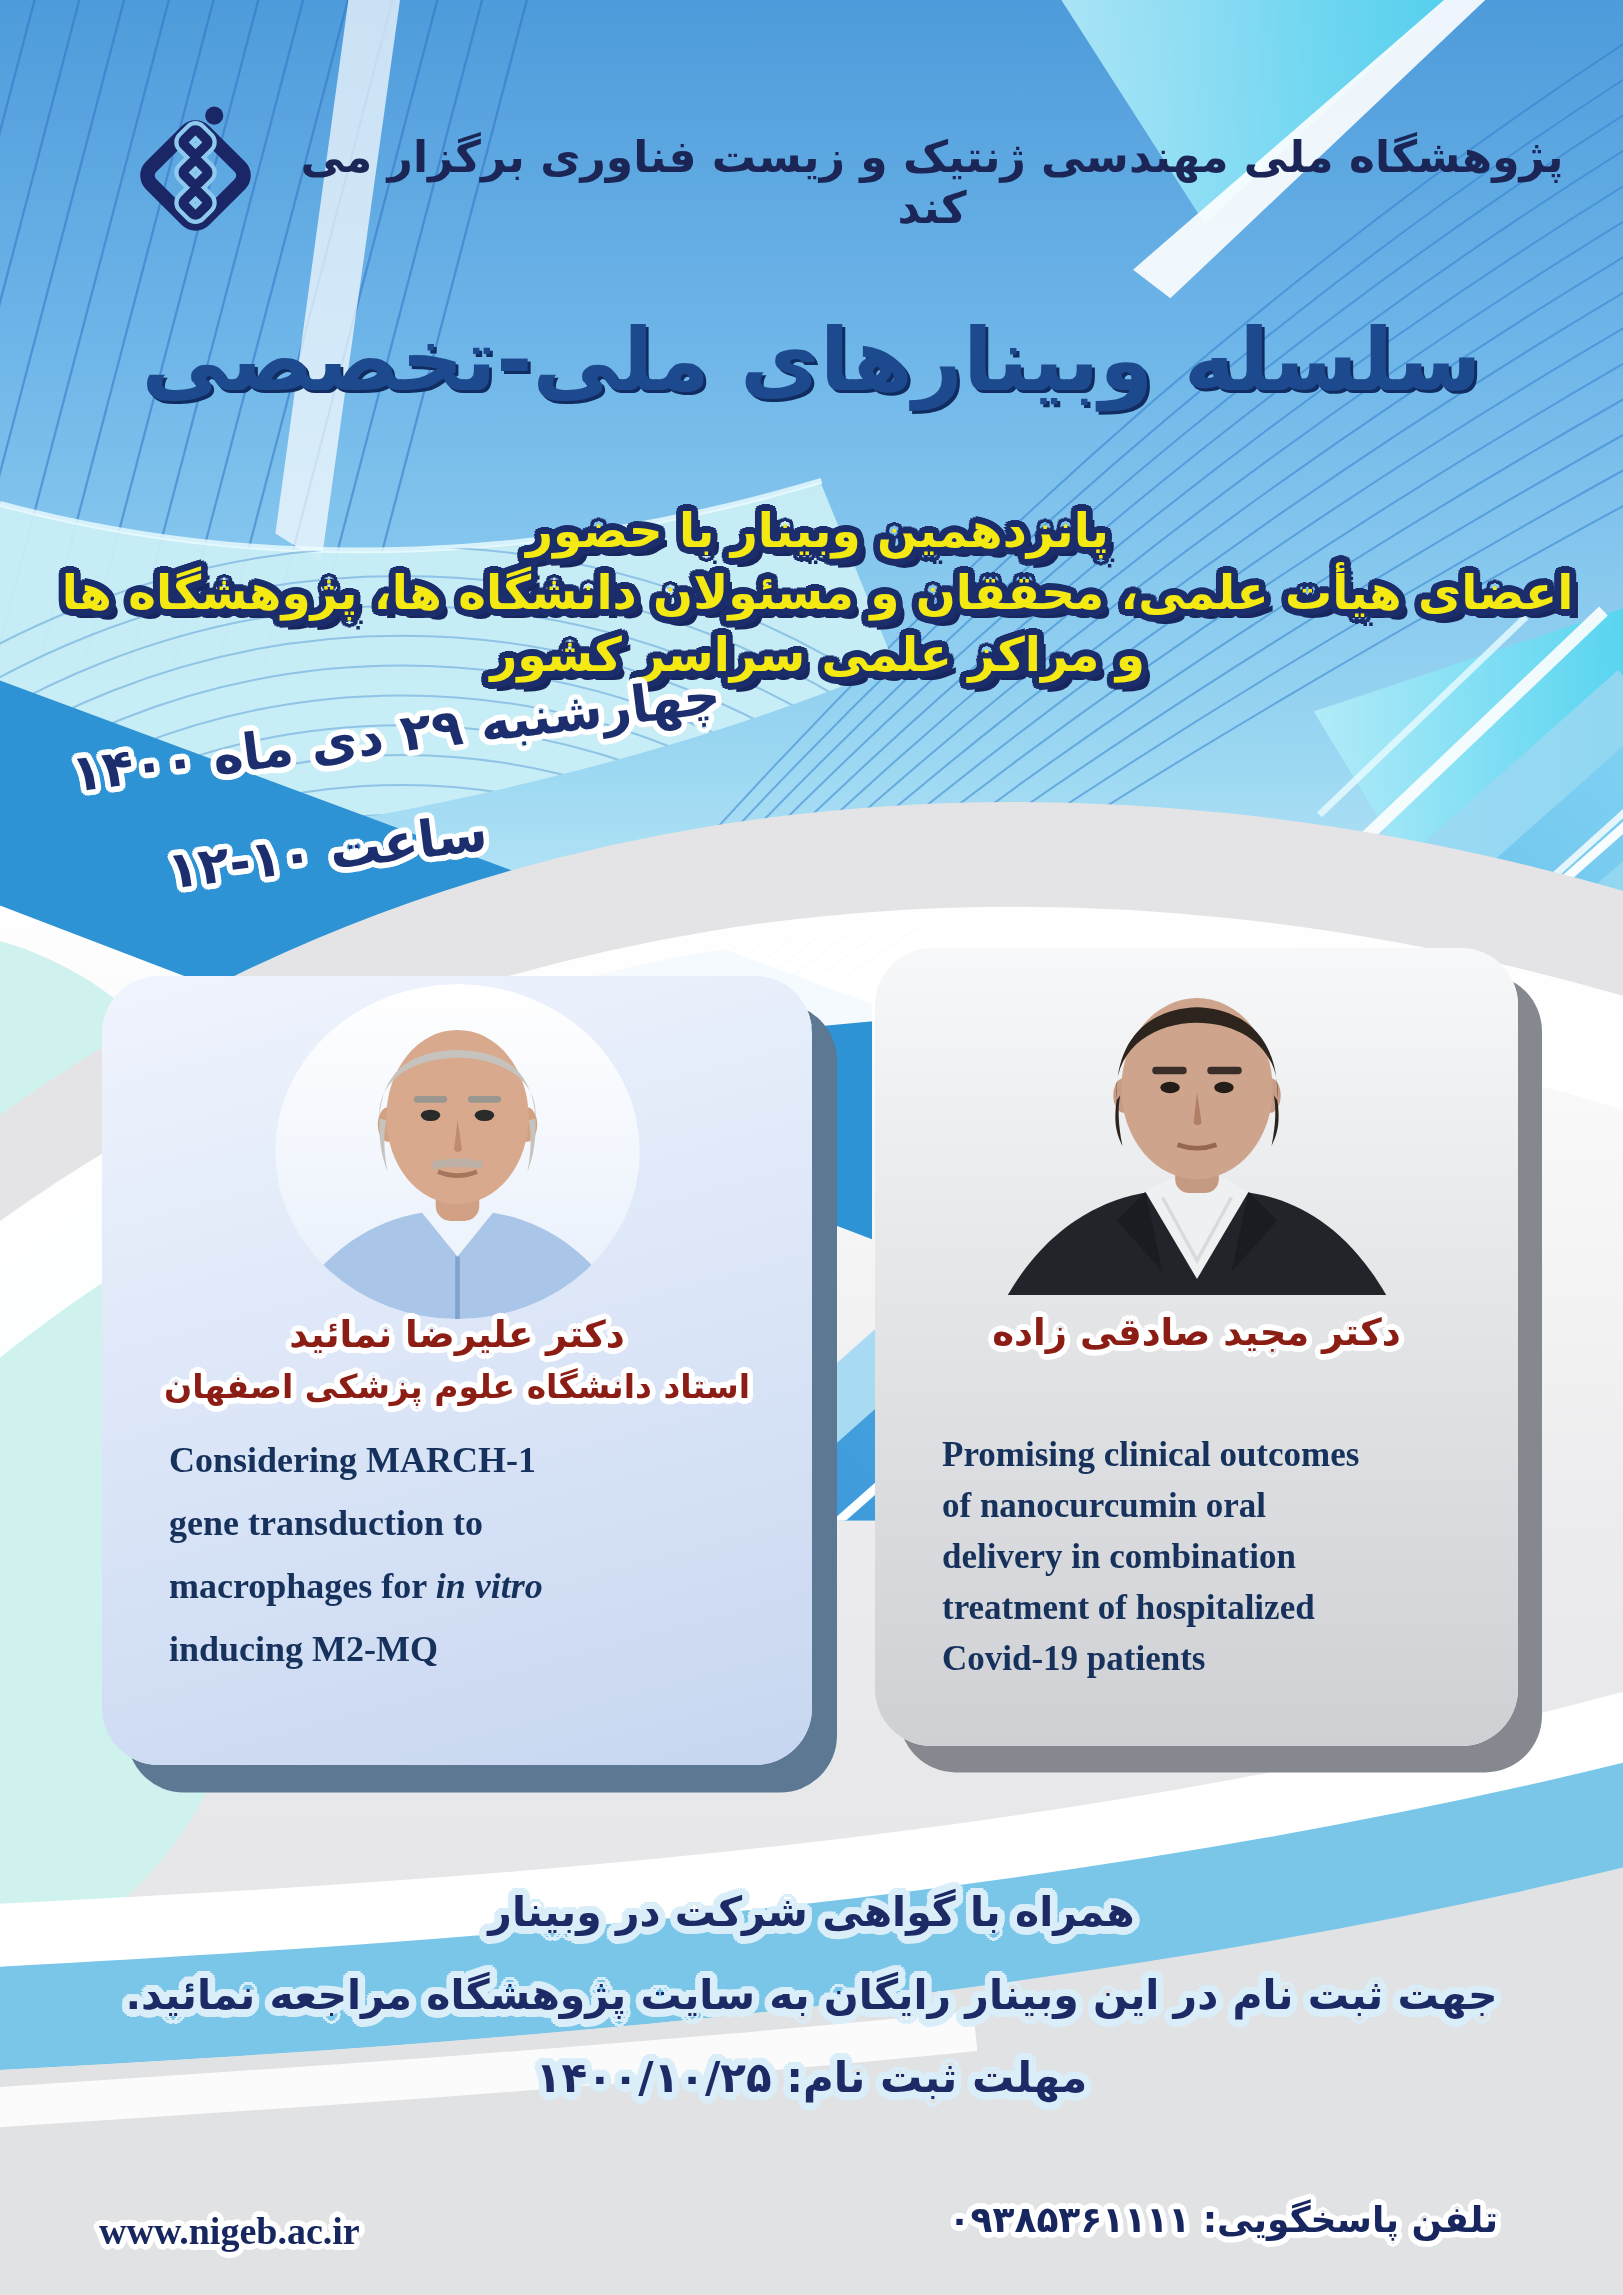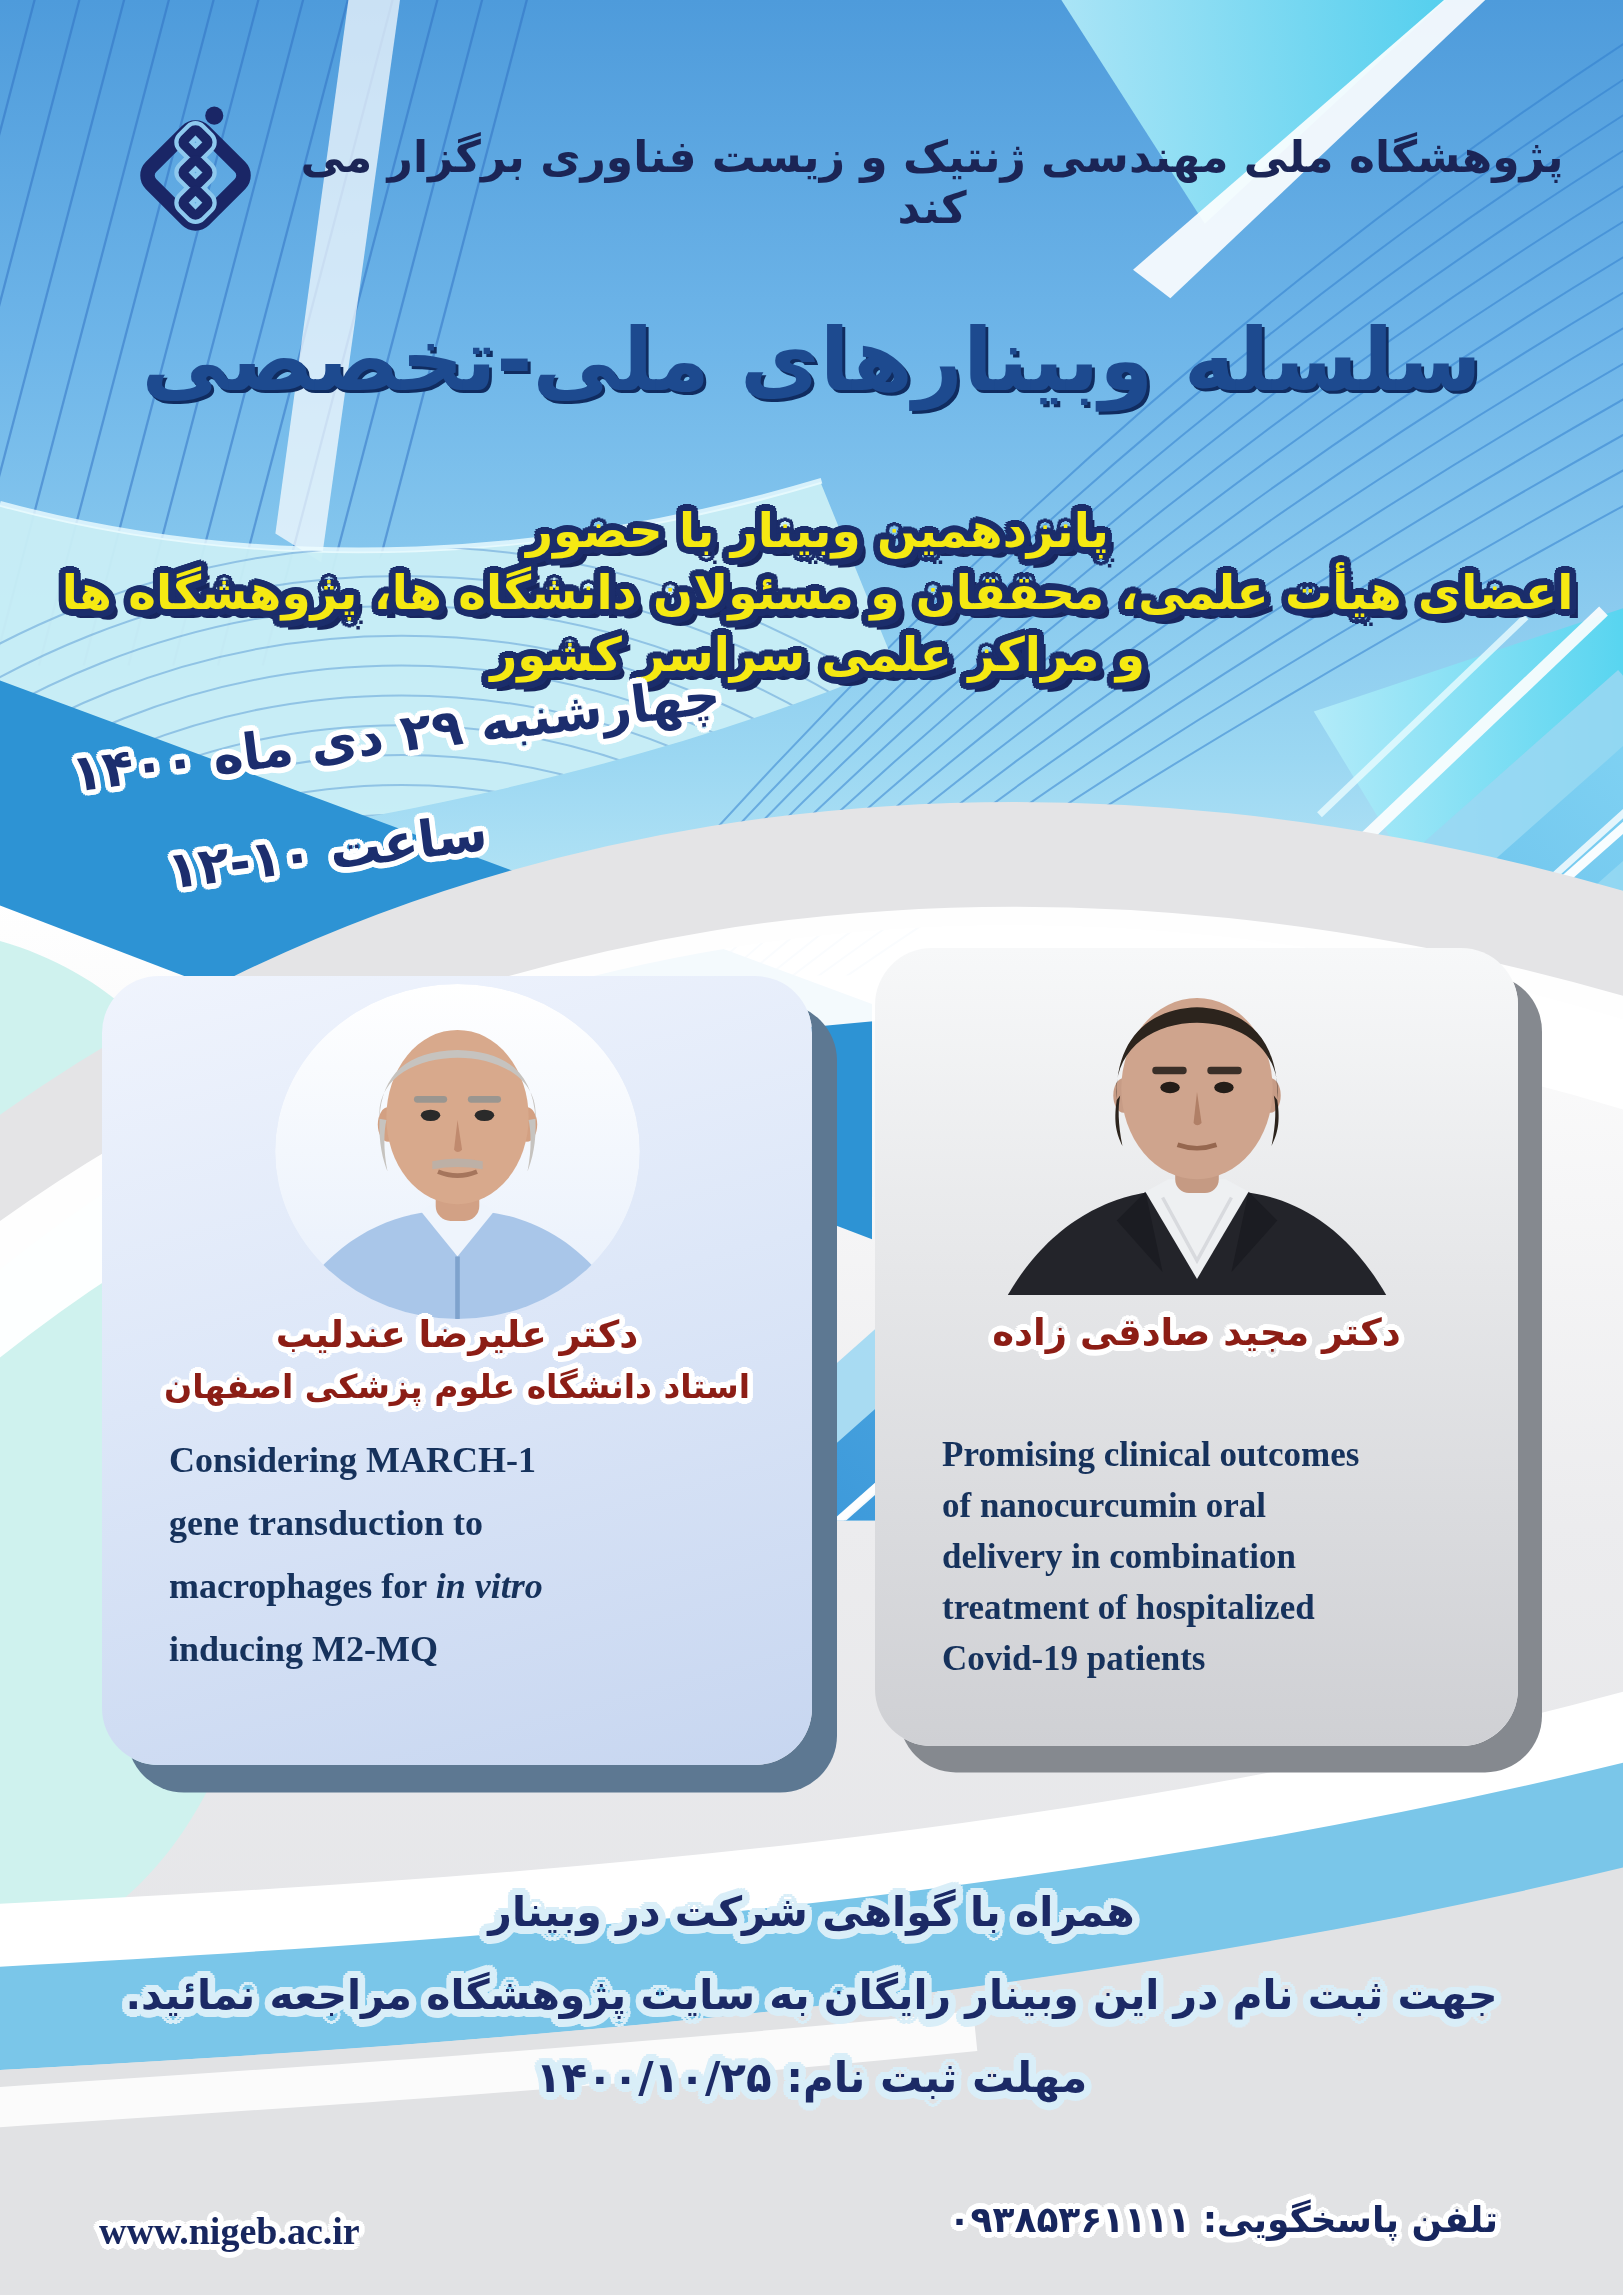--- a/index.html
+++ b/index.html
@@ -240,21 +240,21 @@
         <path d="M 456,238 C 458,280 450,310 442,330 C 450,290 448,258 444,240 Z" fill="#c6c3bf"></path>
         <rect x="244" y="198" width="58" height="12" rx="6" fill="#9a9690"></rect>
         <rect x="338" y="198" width="58" height="12" rx="6" fill="#9a9690"></rect>
         <ellipse cx="273" cy="232" rx="17" ry="10" fill="#2a2a2a"></ellipse>
         <ellipse cx="367" cy="232" rx="17" ry="10" fill="#2a2a2a"></ellipse>
         <path d="M 320,240 L 314,292 Q 320,300 328,292 Z" fill="#c08a6e"></path>
         <path d="M 286,330 Q 320,344 354,330" stroke="#a5755c" stroke-width="8" fill="none"></path>
         <path d="M 276,312 Q 320,302 364,312 L 364,326 Q 320,318 276,326 Z" fill="#b7b2ac" opacity="0.8"></path>
       </g>
     </svg>
-    <div class="speaker-name rtl o-white" style="top:337px">دکتر علیرضا عندلیب</div>
+    <div class="speaker-name rtl o-white" style="top:337px">دکتر علیرضا نمائید</div>
     <div class="speaker-affil rtl o-white" style="top:391px">استاد دانشگاه علوم پزشکی اصفهان</div>
     <div class="topic topic-left">
       <div><span>Considering MARCH-1</span></div>
       <div><span>gene transduction to</span></div>
       <div><span>macrophages for </span><em>in vitro</em></div>
       <div><span>inducing M2-MQ</span></div>
     </div>
   </div>
 
   <div class="card card-right">

